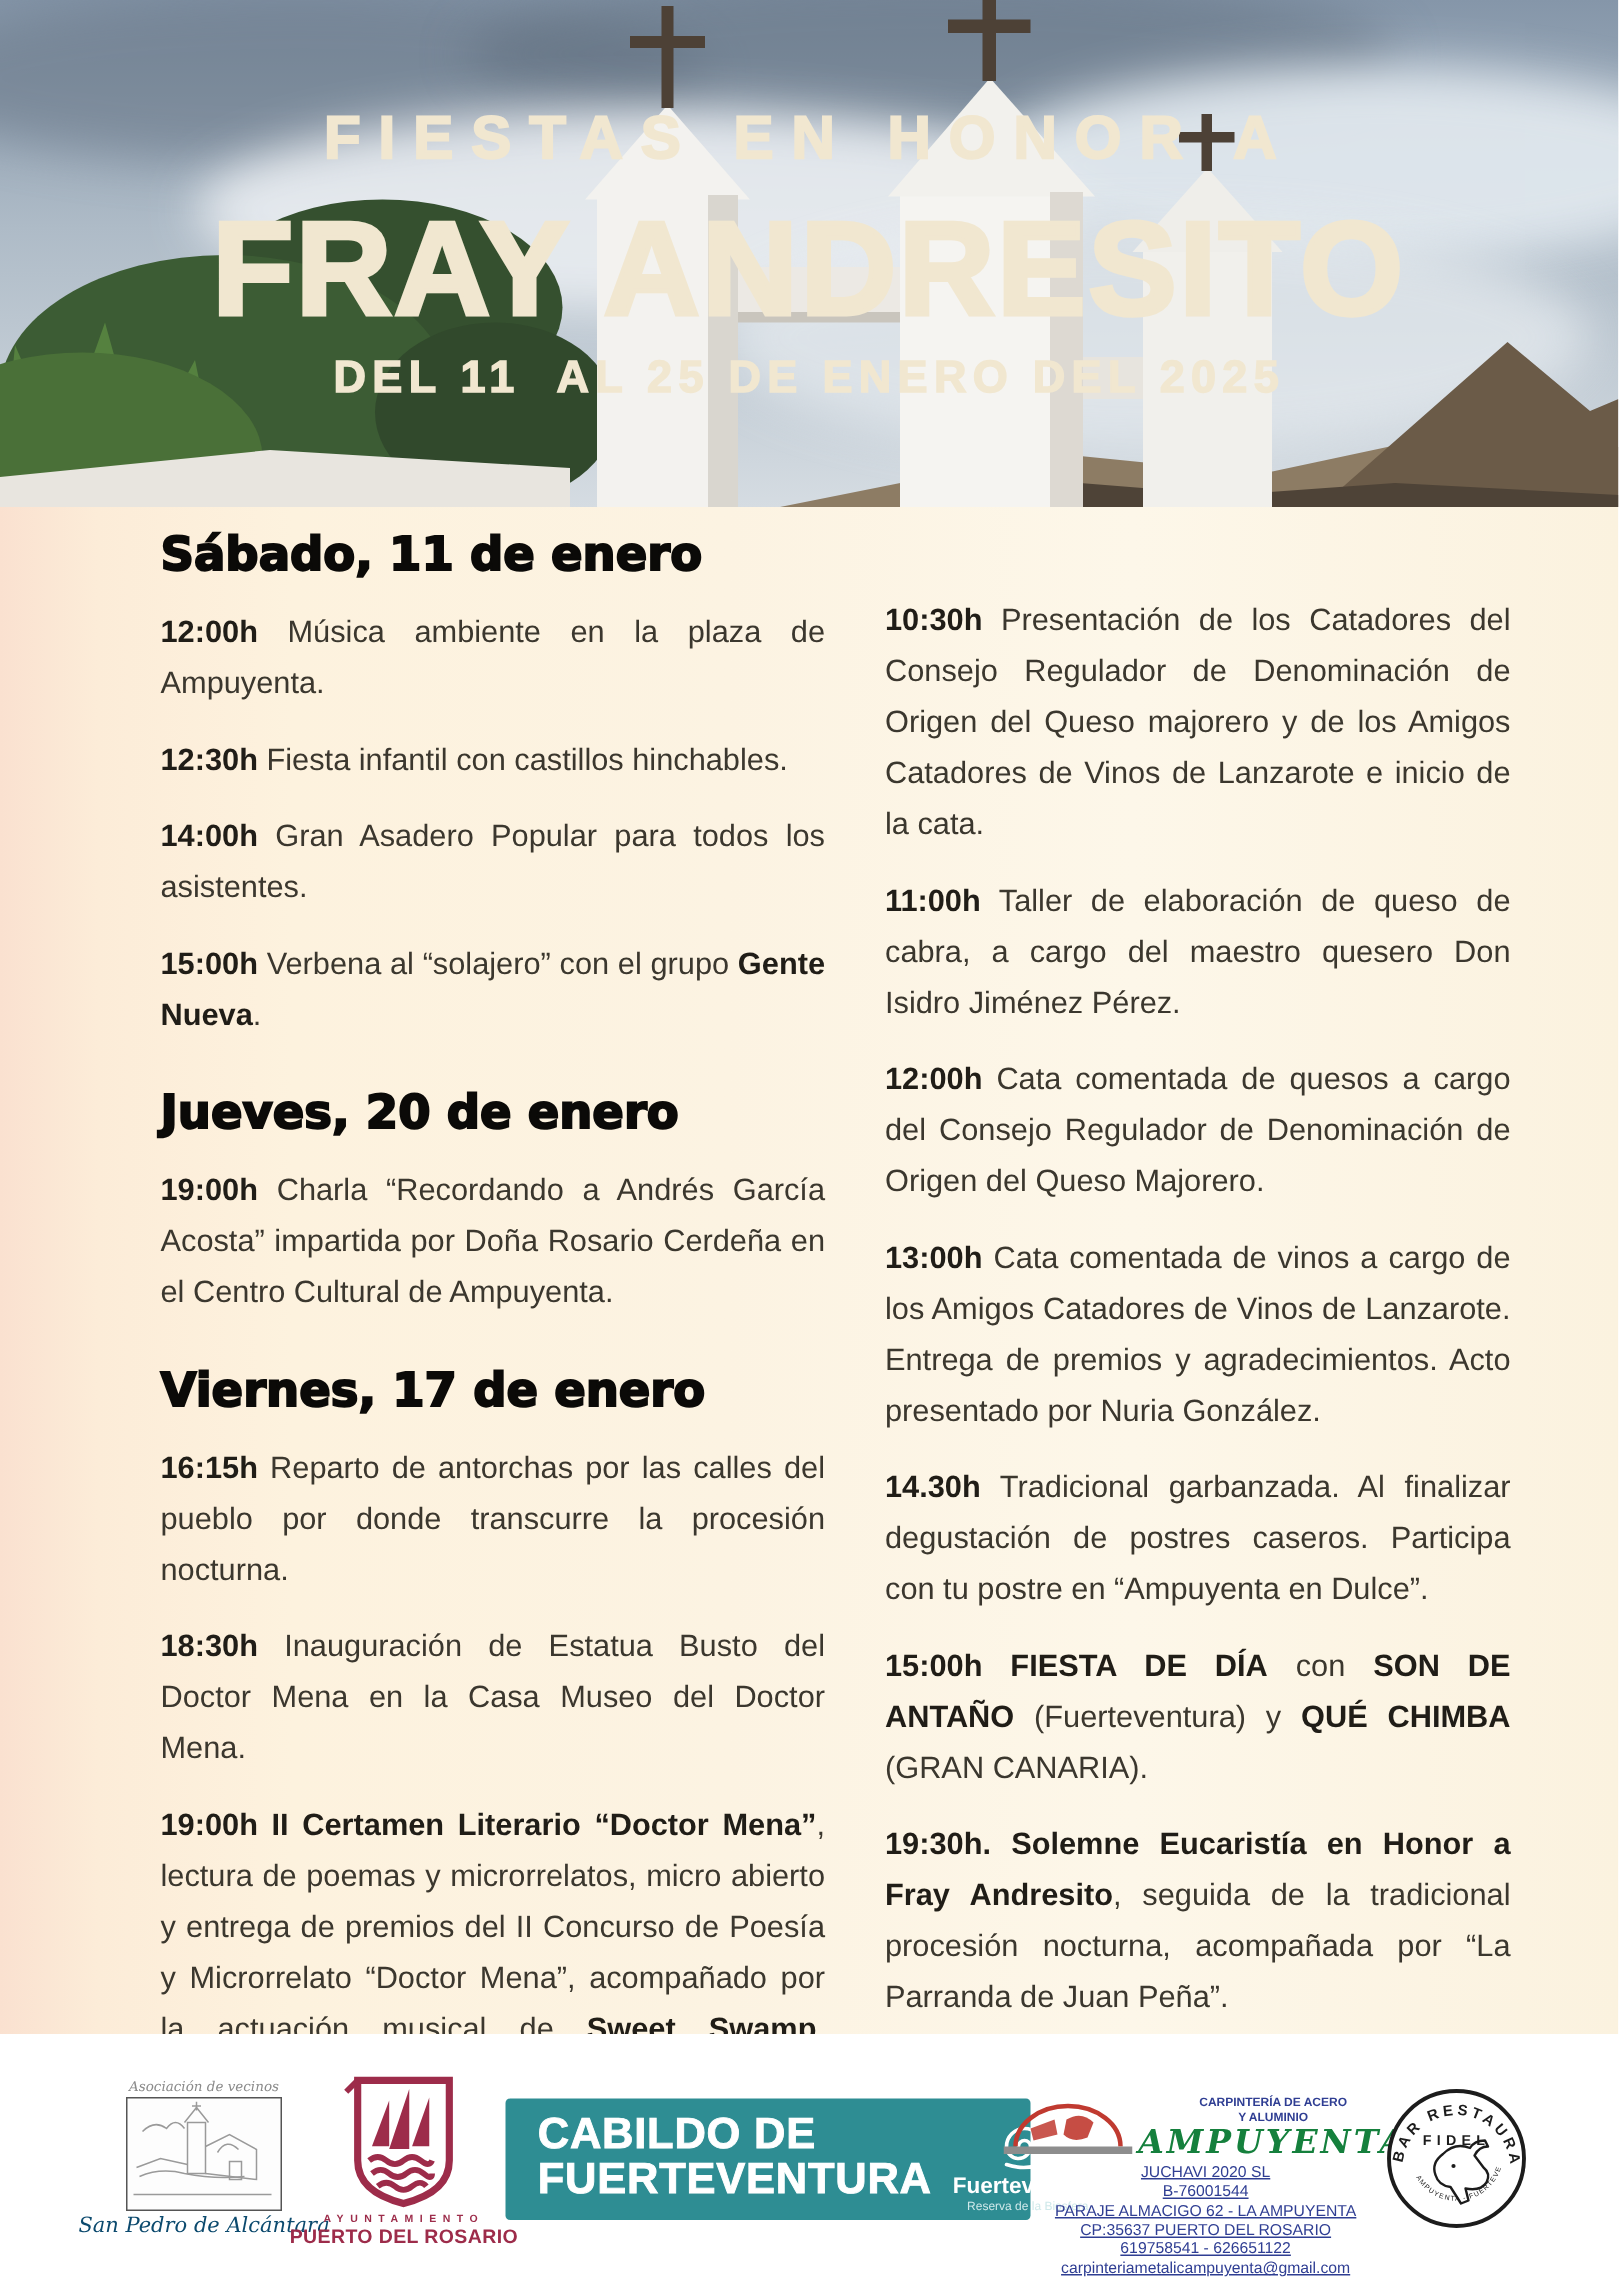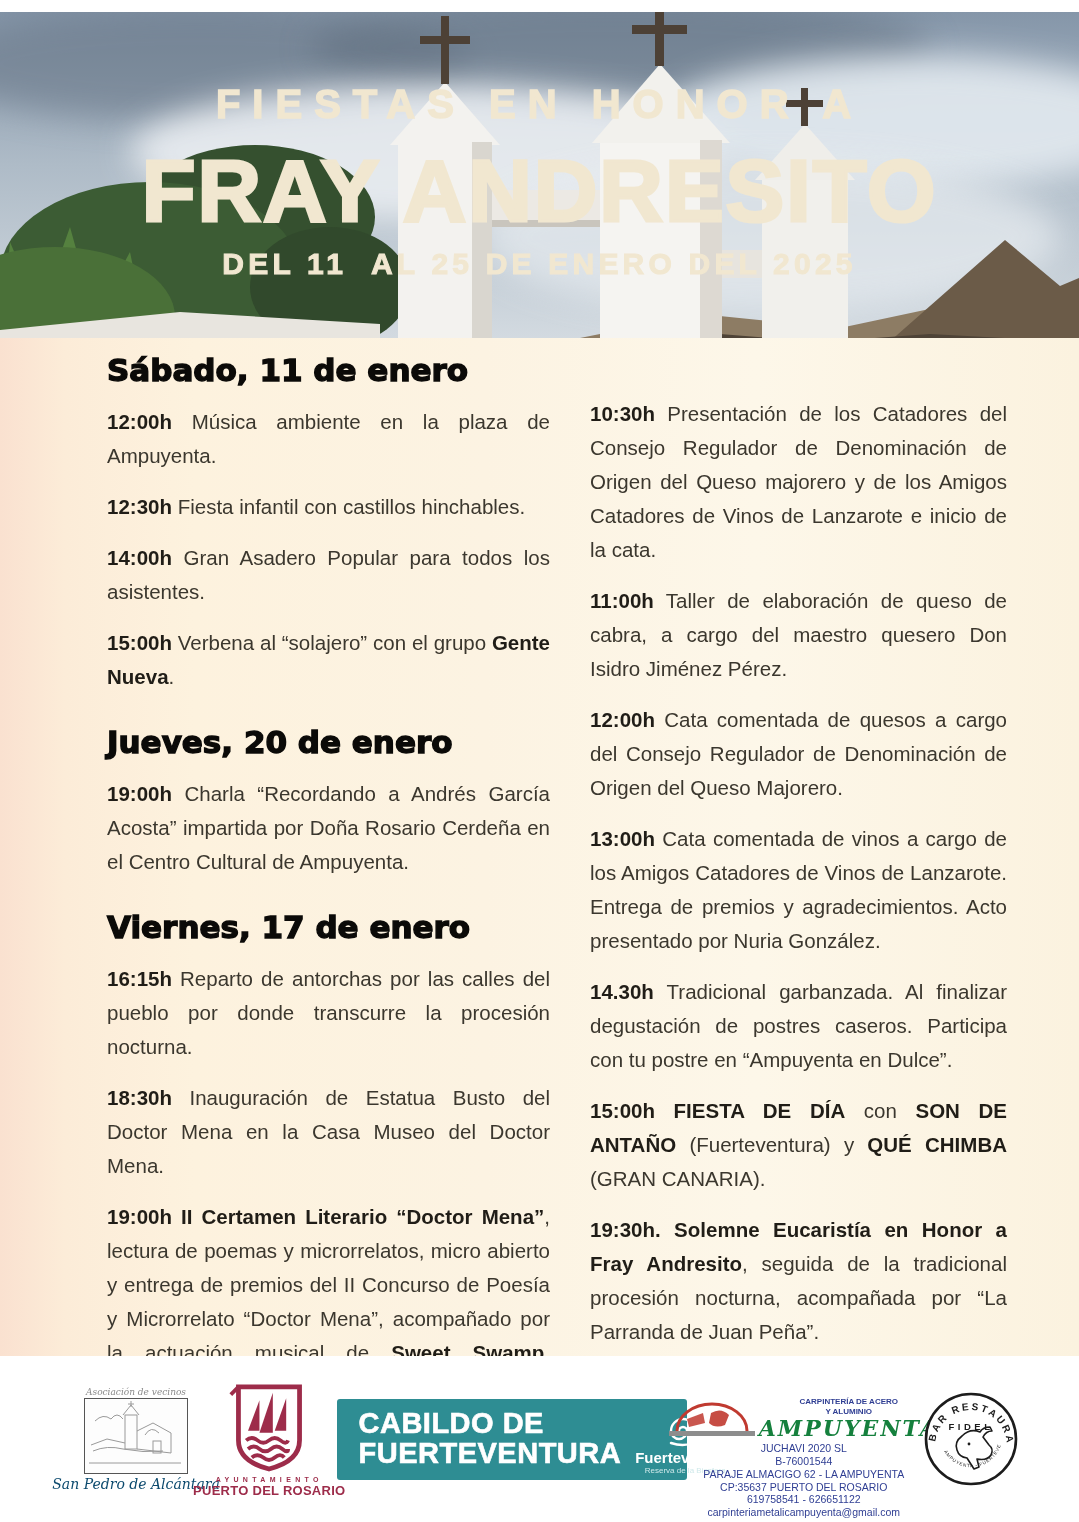--- a/index.html
+++ b/index.html
@@ -1,21 +1,21 @@
 <!DOCTYPE html>
 <html><head>
 <meta charset="utf-8">
 <style>
   * { margin:0; padding:0; box-sizing:border-box; }
   html,body { background:#ffffff; }
   body { font-family:"Liberation Sans", sans-serif; }
   .poster { position:relative; width:1079px; height:1522px; background:#fff; overflow:hidden; }
 
   
-  .hero { position:absolute; top:12px; left:0; width:1079px; height:338px; overflow:hidden; }
+  .hero { position:absolute; top:0; left:0; width:1079px; height:338px; overflow:hidden; }
   .hero svg.photo { position:absolute; inset:0; width:100%; height:100%; display:block; }
   .hero-text { position:absolute; inset:0; display:flex; flex-direction:column; align-items:center; color:#f1e7d0; text-align:center; }
   .kicker { margin-top:70px; font-size:40px; font-weight:bold; letter-spacing:.30em; -webkit-text-stroke:1.5px #f1e7d0; white-space:pre; }
   .title  { margin-top:20px; font-size:88px; font-weight:bold; letter-spacing:2px; line-height:1.0; -webkit-text-stroke:3.2px #f1e7d0; white-space:pre; }
   .subtitle { margin-top:12px; font-size:30px; font-weight:bold; letter-spacing:.14em; -webkit-text-stroke:1px #f1e7d0; white-space:pre; }
 
   
   .sheet { position:absolute; top:338px; left:0; width:1079px; height:1018px;
     background:linear-gradient(90deg,#fae1d0 0%,#fcecd8 6%,#fdf2de 18%,#fcf3e2 45%,#fdf7e9 70%,#fbf2df 100%);
     display:flex; column-gap:23px; padding:14px 64px 0 107px;gap:40px; }
@@ -53,21 +53,21 @@
   .cabildo-title { font-size:29px; font-weight:bold; line-height:1.02; letter-spacing:.5px; margin-left:8px; -webkit-text-stroke:.6px #fff; }
   .cabildo-right { margin-left:14px; display:flex; flex-direction:column; align-items:center; }
   .cabildo-right .fv { font-size:15px; font-weight:bold; margin-top:2px; }
   .cabildo-right .rb { font-size:8px; color:#cfe9ea; }
 
   
   .logo-carp { width:218px; color:#2f3e93; }
   .carp-top { display:flex; align-items:flex-end;margin-top:32px; }
   .carp-tagline { font-size:8px; font-weight:bold; line-height:1.25; text-align:center; color:#2f3e93; }
   .carp-name { font-family:"DejaVu Serif", serif; font-style:italic; font-weight:bold; font-size:22px; letter-spacing:2px; color:#15803d; line-height:1; }
-  .carp-lines { margin-top:3px; text-align:center; }
+  .carp-lines { margin-top:3px; text-align:center;text-decoration:underline; }
   .carp-lines div { font-size:10.5px; line-height:1.22; color:#2f3e93; white-space:nowrap; }
 
   
   .logo-fidel { width:100px; }
 </style>
 </head>
 <body>
 
 <div class="poster">
 

